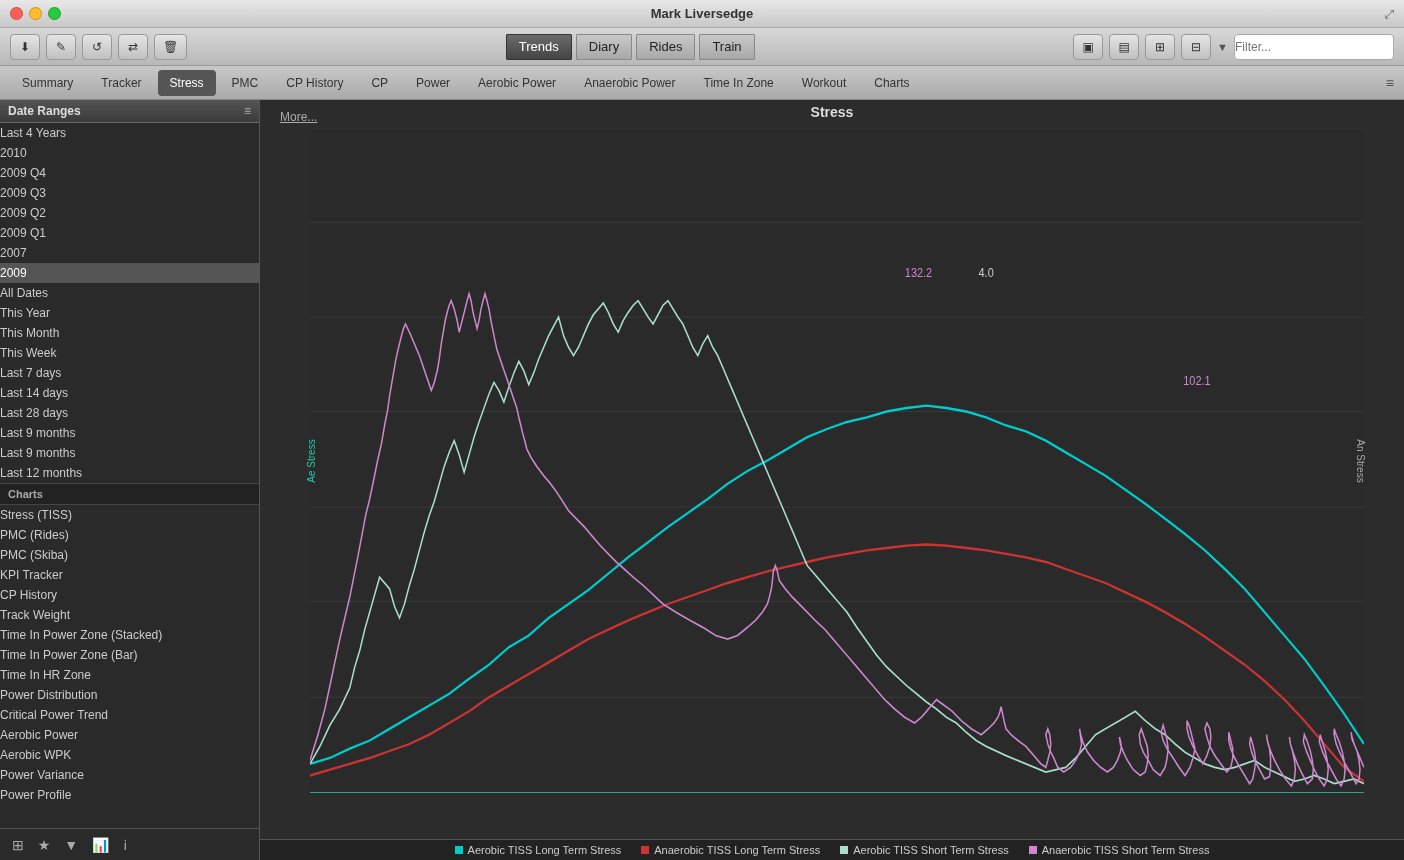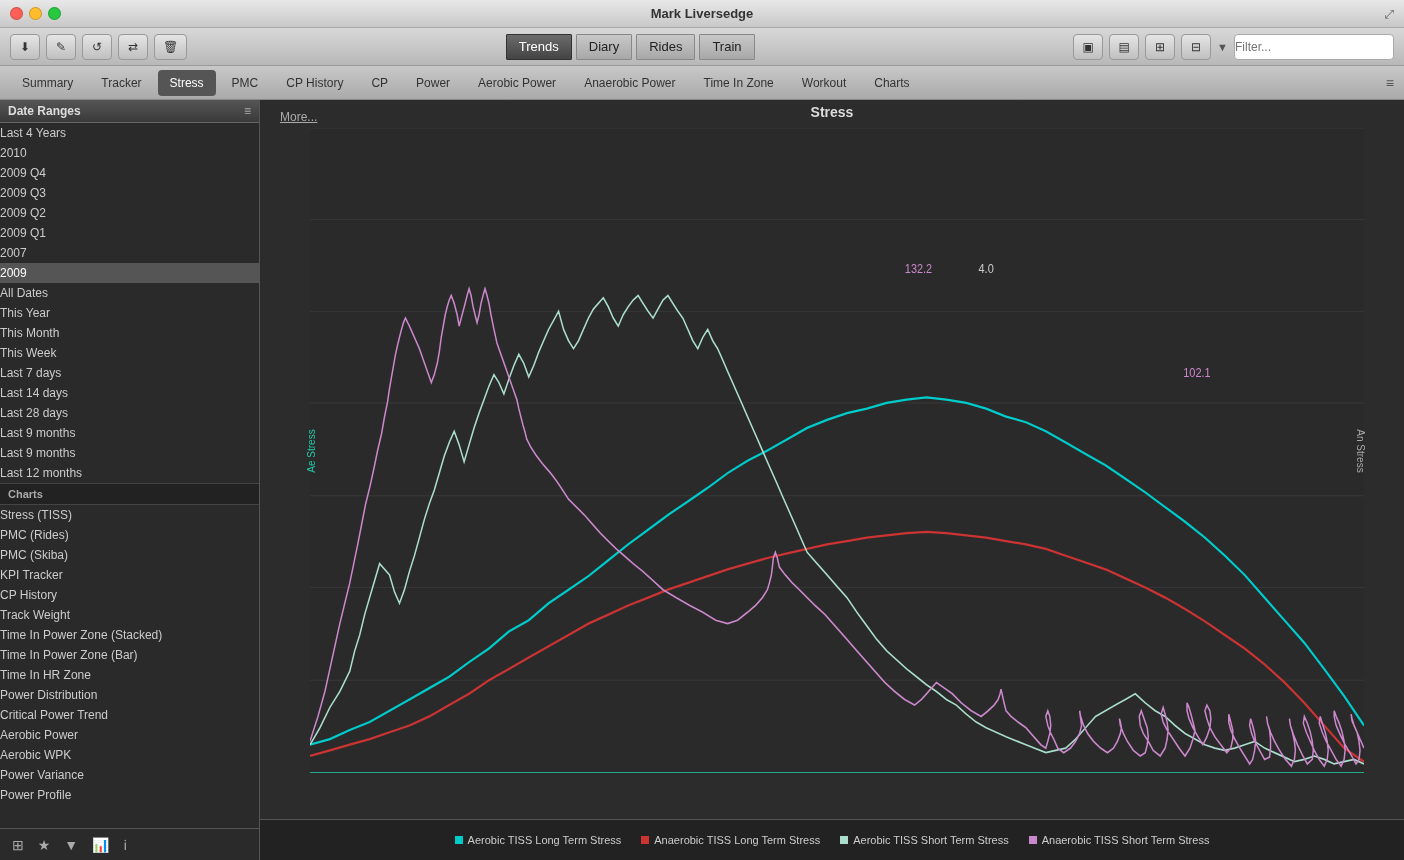--- a/index.html
+++ b/index.html
@@ -253,21 +253,21 @@
     .chart-svg-container {
       position: relative;
       width: 100%;
       height: calc(100% - 50px);
     }
 
     
     .chart-legend {
       background: #222;
       border-top: 1px solid #555;
-      padding: 14px 20px;
+      padding: 4px 20px;
       display: flex;
       gap: 20px;
       justify-content: center;
       align-items: center;
       flex-wrap: wrap;
     }
     .legend-item {
       display: flex;
       align-items: center;
       gap: 5px;

